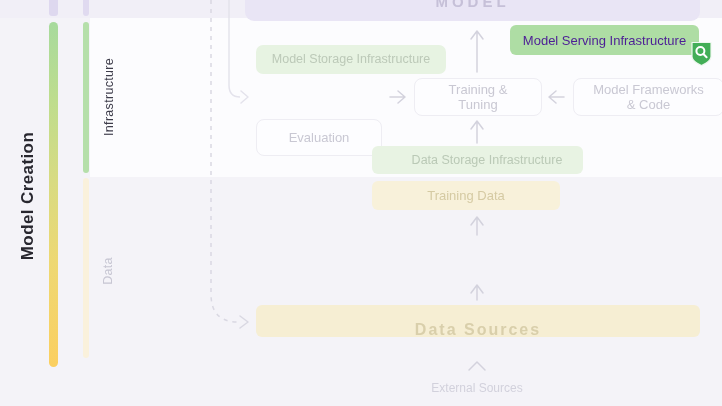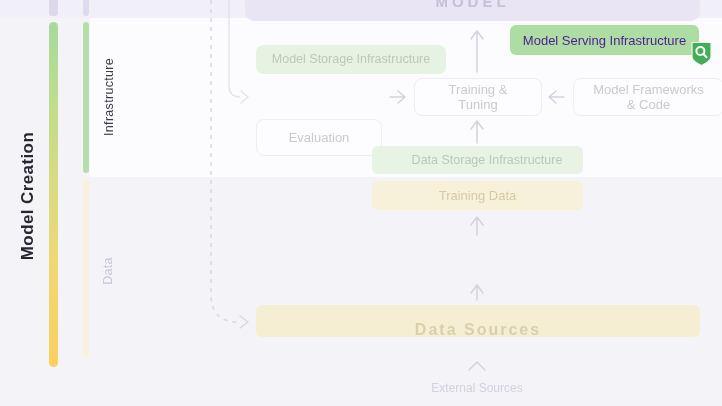--- a/index.html
+++ b/index.html
@@ -44,21 +44,21 @@
         font-size:12.5px;font-weight:500;color:#bcc9b8;margin-top:20px;}
   .n-model-serving{left:510px;top:25px;width:189px;height:30px;background:#aedda4;border-radius:6px;
         font-size:13px;font-weight:500;color:#4c1d95;cursor:pointer;}
   .n-outline{background:#fdfdff;border:1px solid #eeedf3;border-radius:8px;
         font-size:13px;font-weight:500;color:#c9c8d3;}
   .n-evaluation{left:256px;top:79px;width:126px;height:37px;margin-top:40px;}
   .n-training{left:414px;top:78px;width:128px;height:38px;}
   .n-frameworks{left:573px;top:78px;width:151px;height:38px;}
   .n-data-storage{left:372px;top:146px;width:211px;height:28px;background:#e8f3e3;border-radius:6px;
         font-size:12.5px;font-weight:500;color:#bac9b6;padding-left:19px;}
-  .n-training-data{left:372px;top:181px;width:211px;height:29px;background:#f8f1da;border-radius:6px;
+  .n-training-data{left:372px;top:181px;width:188px;height:29px;background:#f8f1da;border-radius:6px;
         font-size:13px;font-weight:500;color:#d5caa3;}
   .n-filtering{left:357px;top:240px;width:241px;height:37px;font-size:13px;}
   .n-data-sources{left:256px;top:305px;width:444px;height:32px;background:#f6eed3;border-radius:6px;
         font-size:16px;font-weight:700;letter-spacing:2px;color:#d9cfab;align-items:flex-end;}
   .lbl-external{left:477px;top:388px;transform:translate(-50%,-50%);
         font-size:12px;font-weight:500;color:#d2d1dc;white-space:nowrap;}
 
   
   .badge{left:689px;top:40px;width:25px;height:27px;cursor:pointer;}
 </style>

